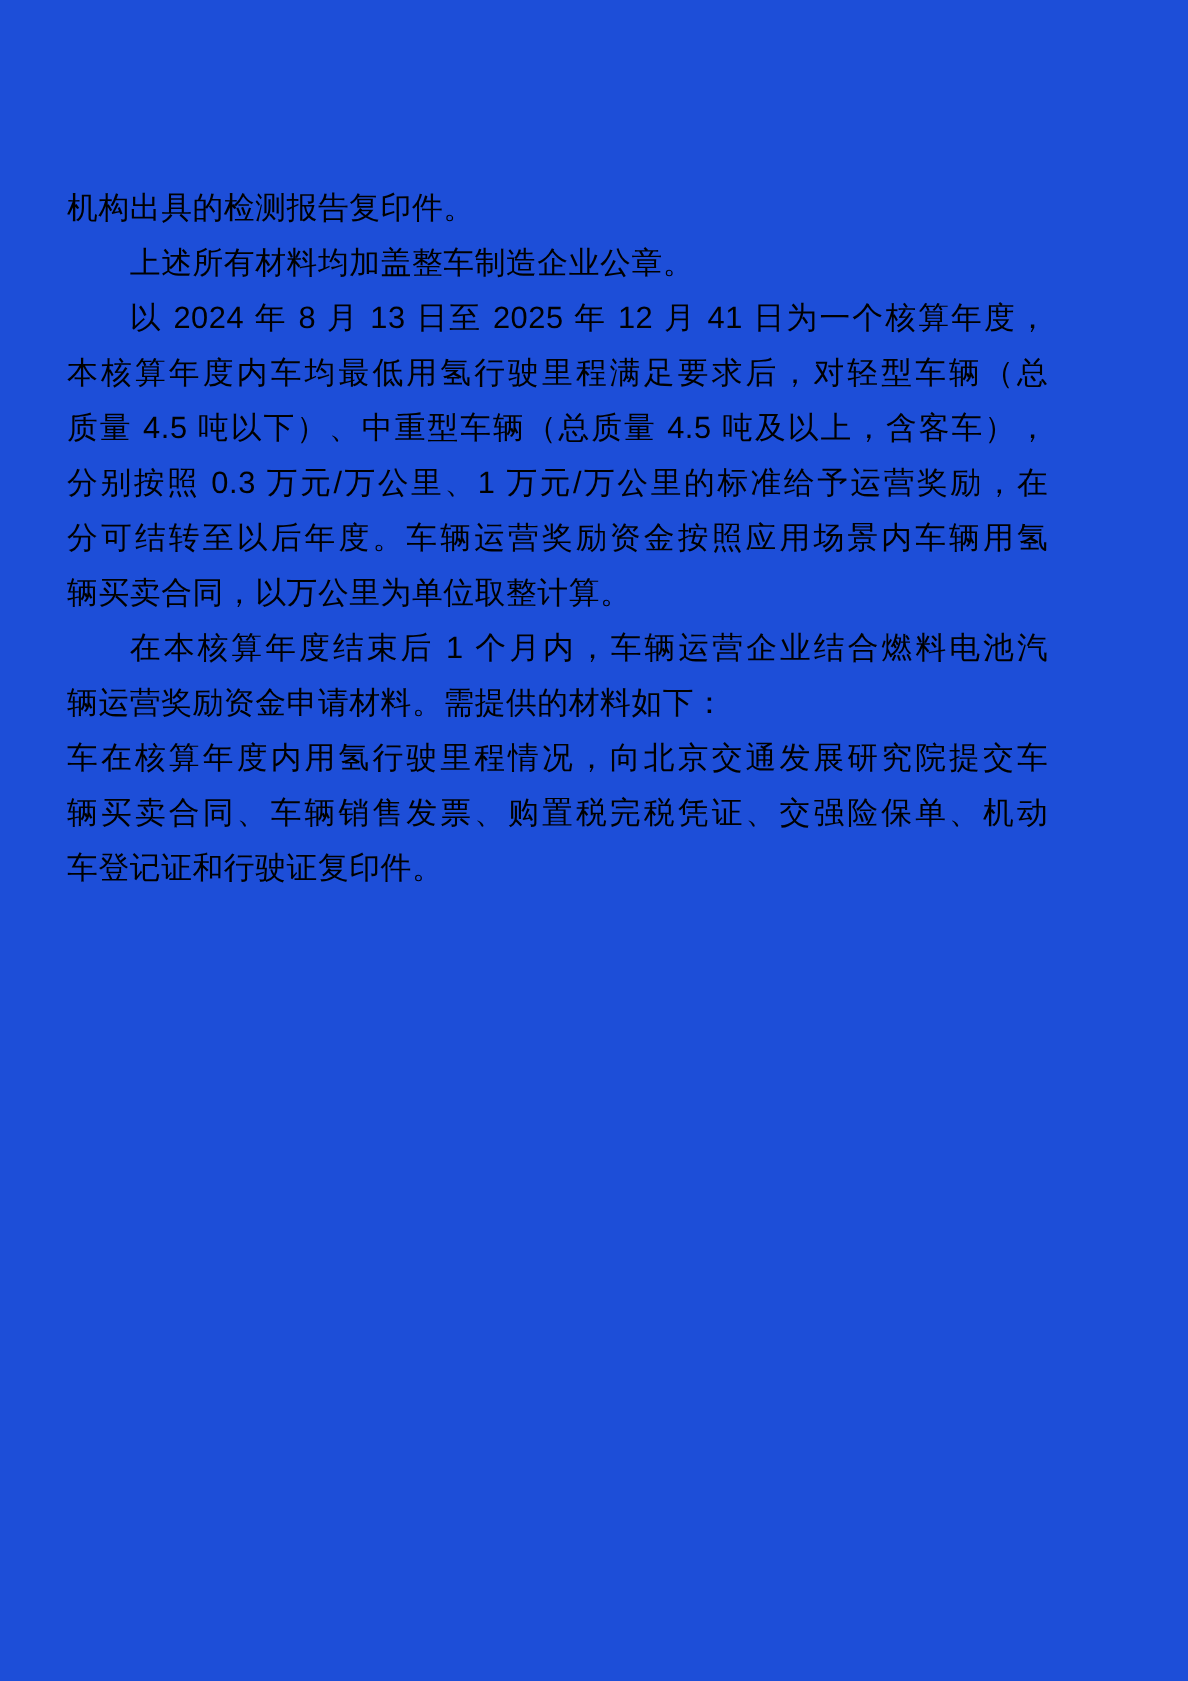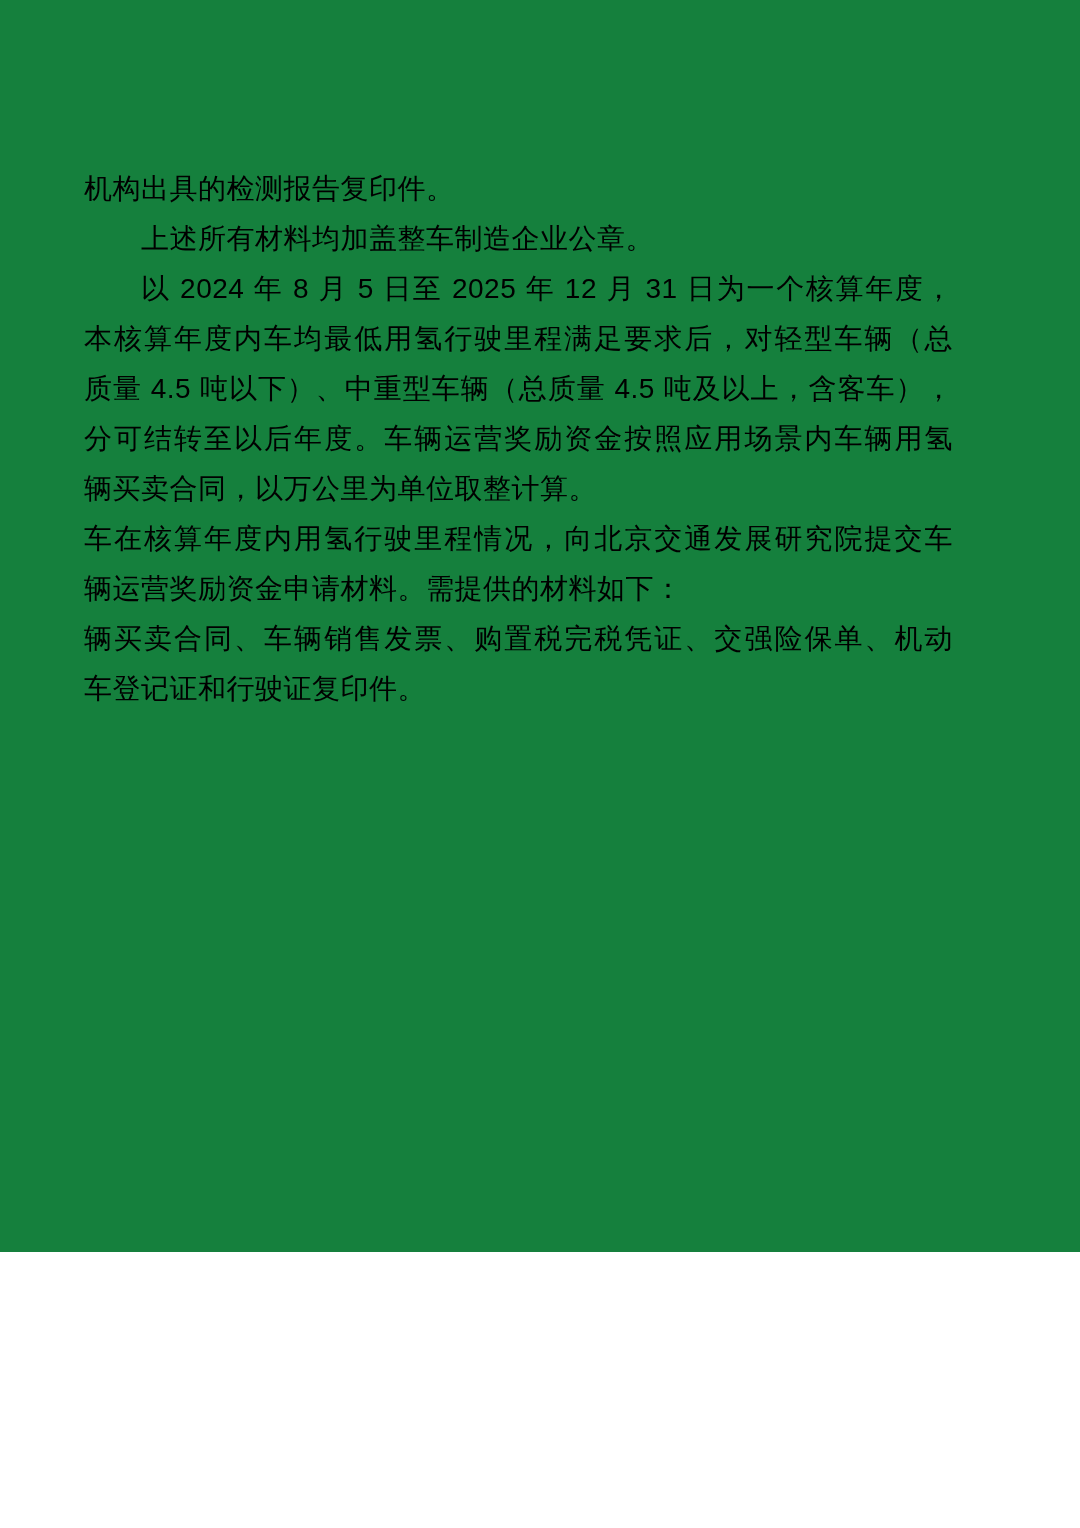--- a/index.html
+++ b/index.html
@@ -9,23 +9,23 @@
   }
   body {
     width: 1080px;
     height: 1528px;
     overflow: hidden;
     font-family: "Liberation Sans", "DejaVu Sans", sans-serif;
   }
   .page {
     box-sizing: border-box;
     width: 1080px;
-    height: 1252px;
-    background: #15803d;
-    padding: 164px 127px 0 84px;
+    height: 1528px;
+    background: #1d4ed8;
+    padding: 164px 127px 0 61px;
   }
   .doc-body {
     color: #000000;
     font-size: 28px;
     line-height: 50px;
     letter-spacing: 0.5px;
   }
   .line {
     white-space: pre-wrap;
     min-height: 50px;
@@ -38,23 +38,25 @@
     text-align-last: justify;
   }
 </style>
 </head>
 <body>
 
 <div class="page">
   <div class="doc-body">
       <div class="line">机构出具的检测报告复印件。</div>
       <div class="line indent">上述所有材料均加盖整车制造企业公章。</div>
-      <div class="line indent justify">以 2024 年 8 月 5 日至 2025 年 12 月 31 日为一个核算年度，</div>
+      <div class="line indent justify">以 2024 年 8 月 13 日至 2025 年 12 月 41 日为一个核算年度，</div>
       <div class="line justify">本核算年度内车均最低用氢行驶里程满足要求后，对轻型车辆（总</div>
       <div class="line justify">质量 4.5 吨以下）、中重型车辆（总质量 4.5 吨及以上，含客车），</div>
+      <div class="line justify">分别按照 0.3 万元/万公里、1 万元/万公里的标准给予运营奖励，在</div>
       <div class="line justify">分可结转至以后年度。车辆运营奖励资金按照应用场景内车辆用氢</div>
       <div class="line">辆买卖合同，以万公里为单位取整计算。</div>
+      <div class="line indent justify">在本核算年度结束后 1 个月内，车辆运营企业结合燃料电池汽</div>
+      <div class="line">辆运营奖励资金申请材料。需提供的材料如下：</div>
       <div class="line justify">车在核算年度内用氢行驶里程情况，向北京交通发展研究院提交车</div>
-      <div class="line">辆运营奖励资金申请材料。需提供的材料如下：</div>
       <div class="line justify">辆买卖合同、车辆销售发票、购置税完税凭证、交强险保单、机动</div>
       <div class="line">车登记证和行驶证复印件。</div>
     </div>
 </div>
 
 </body></html>

